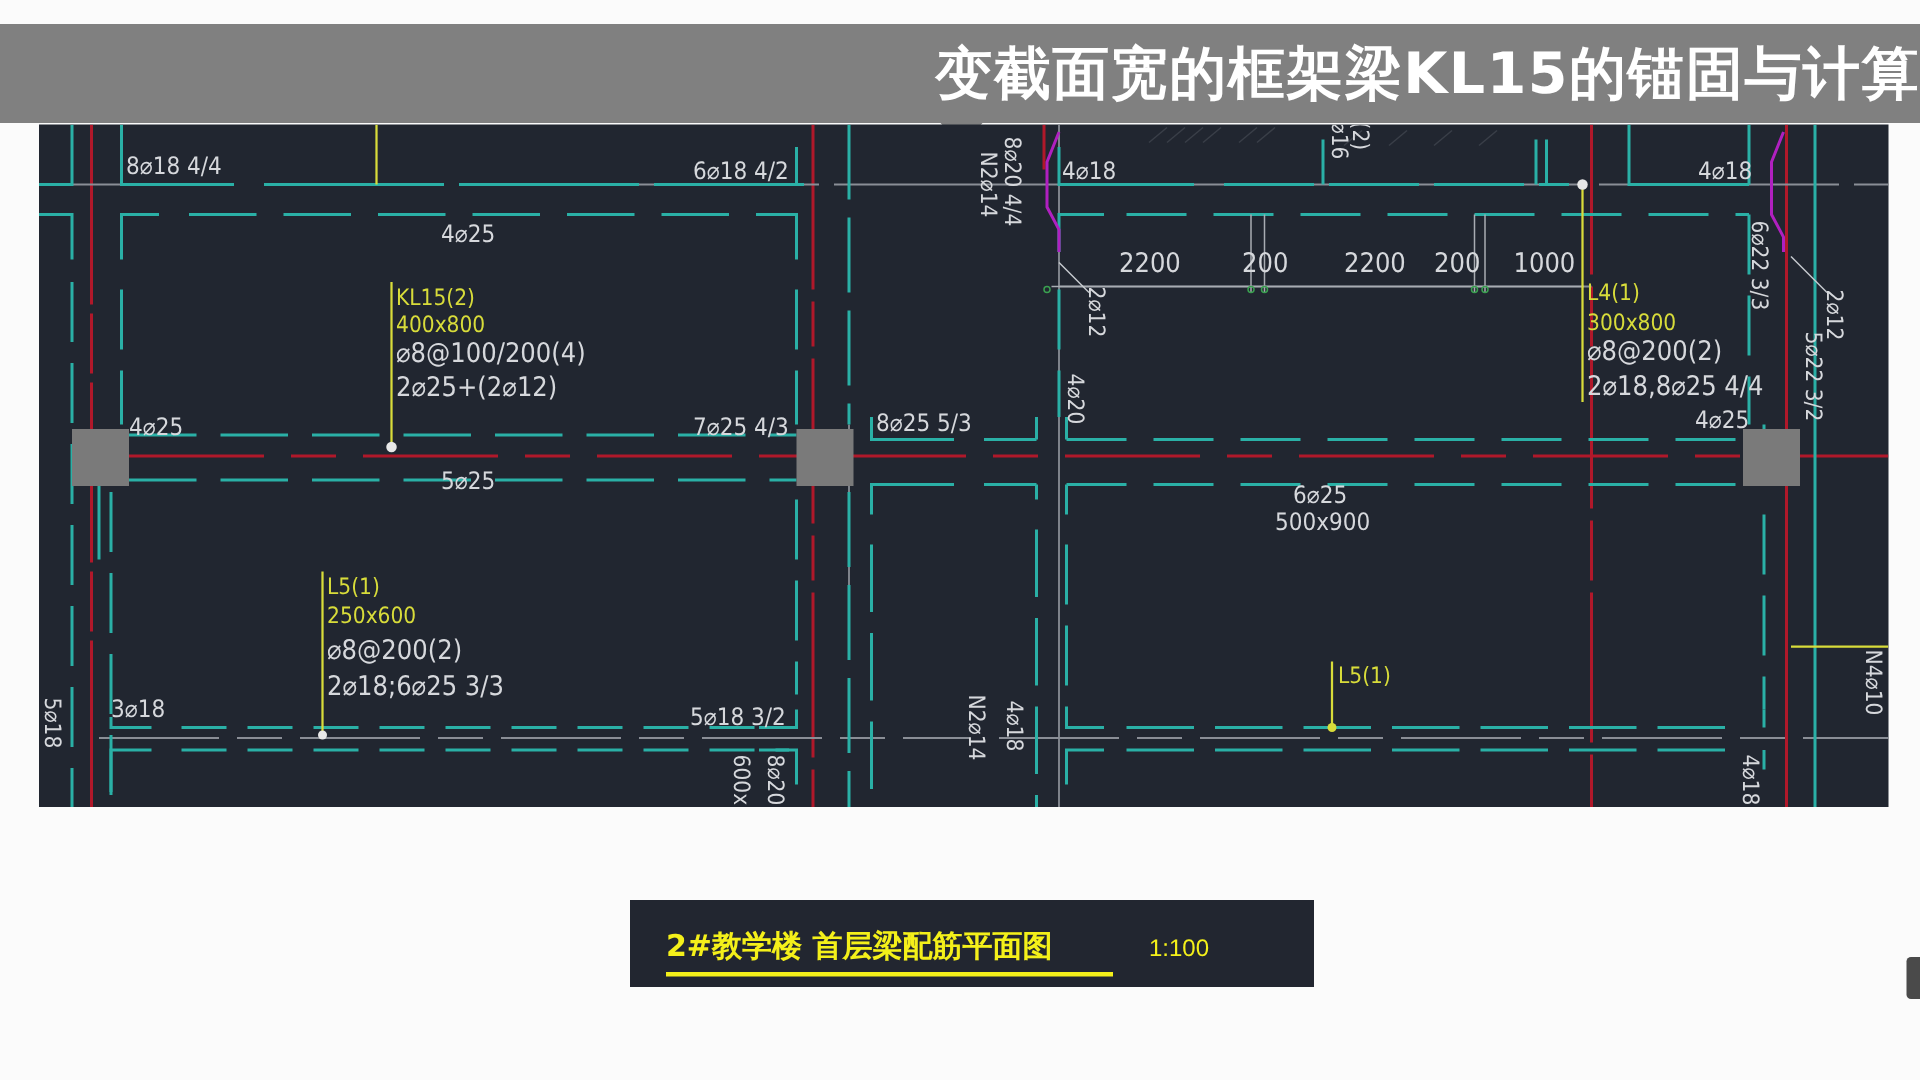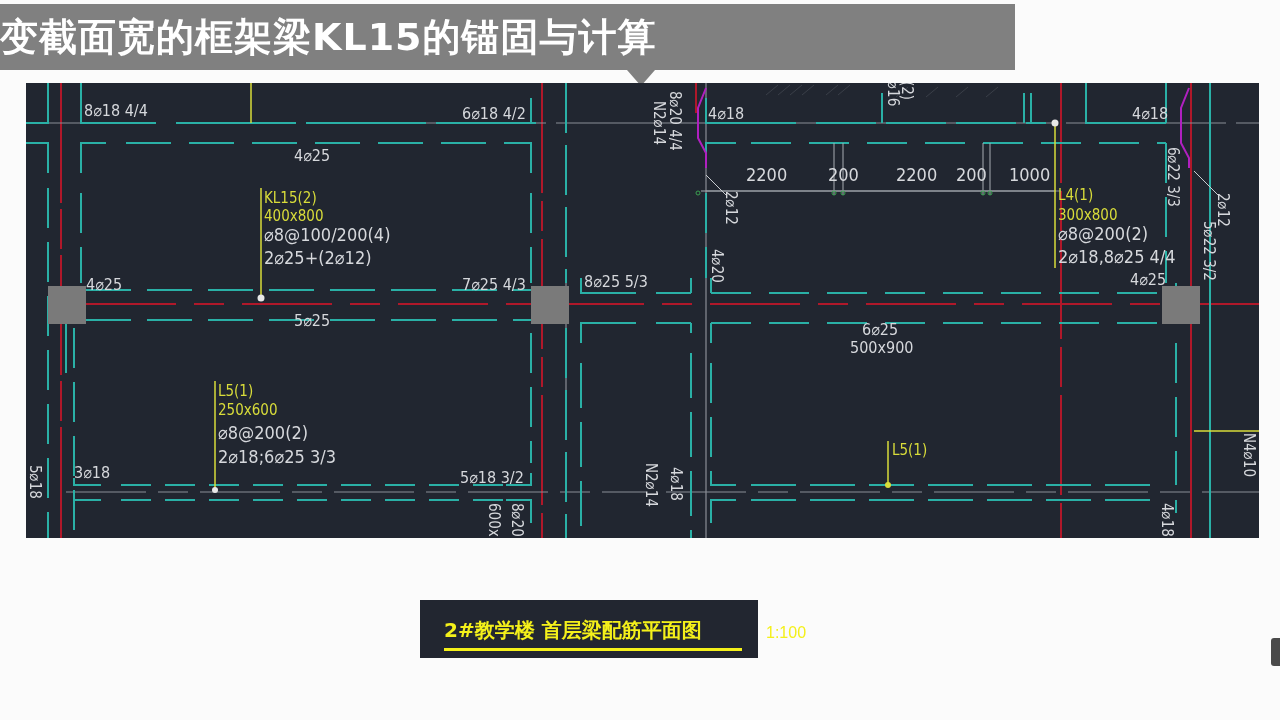--- a/index.html
+++ b/index.html
@@ -3,41 +3,41 @@
 <meta charset="utf-8">
 <style>
   html, body { margin: 0; padding: 0; }
   body {
     width: 1280px; height: 720px; overflow: hidden;
     background: #fbfbfb;
     font-family: "DejaVu Sans", sans-serif;
     position: relative;
   }
   .title-bar {
-    position: absolute; left: 0; top: 4px; width: 1015px; height: 66px;
+    position: absolute; left: 0; top: 16px; width: 1280px; height: 66px;
     background: #808080;
-    display: flex; align-items: center; justify-content: flex-start;
+    display: flex; align-items: center; justify-content: flex-end;
   }
   .title-bar .title {
     color: #ffffff; font-size: 38px; font-weight: bold; letter-spacing: 1px;
     font-family: "DejaVu Sans", sans-serif;
   }
   .title-bar .pointer {
     position: absolute; left: 627px; top: 66px; width: 0; height: 0;
     border-left: 14px solid transparent; border-right: 14px solid transparent;
     border-top: 16px solid #808080;
   }
   .cad-frame {
     position: absolute; left: 26px; top: 83px; width: 1233px; height: 455px;
     background: #212630; overflow: hidden;
   }
   .cad-frame svg { position: absolute; left: 0; top: 0; }
   .cad-frame svg text { font-family: "DejaVu Sans Condensed", "DejaVu Sans", sans-serif; }
   .caption-box {
-    position: absolute; left: 420px; top: 600px; width: 338px; height: 58px;
+    position: absolute; left: 420px; top: 600px; width: 456px; height: 58px;
     background: #222630;
   }
   .caption-box .caption-title {
     position: absolute; left: 24px; top: 17px; color: #f4f01a; font-size: 20px; font-weight: bold;
     font-family: "DejaVu Sans", sans-serif; letter-spacing: 0px;
   }
   .caption-box .caption-underline {
     position: absolute; left: 24px; top: 48px; width: 298px; height: 3px; background: #f4f01a;
   }
   .caption-box .caption-scale {

